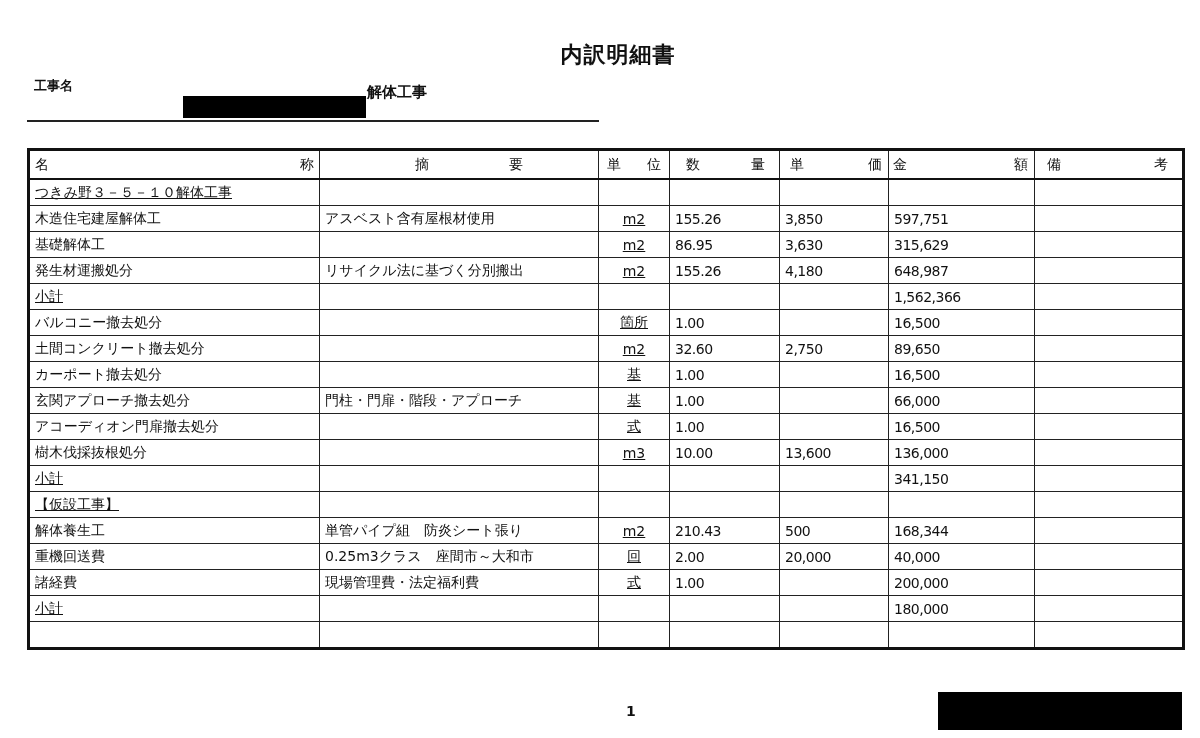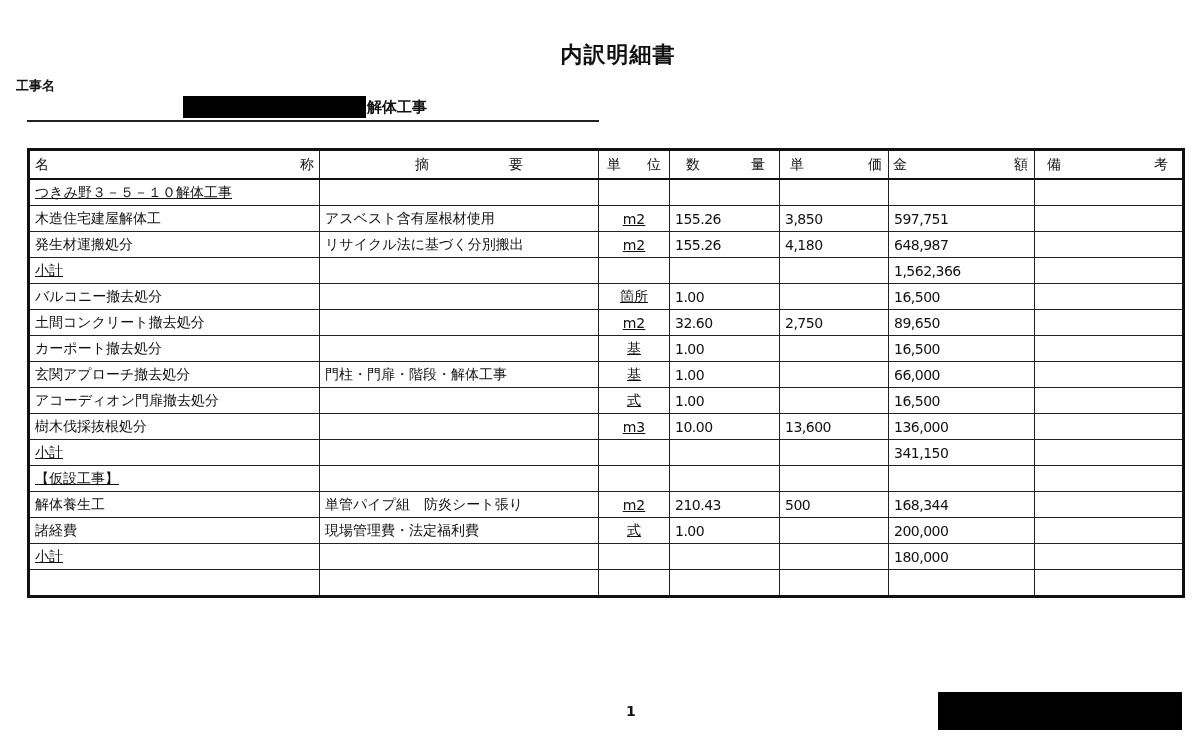--- a/index.html
+++ b/index.html
@@ -1,25 +1,25 @@
 <!DOCTYPE html>
 <html><head>
 <meta charset="utf-8">
 <style>
   html, body { margin:0; padding:0; background:#ffffff; }
   body { width:1200px; height:738px; position:relative; overflow:hidden;
          font-family:"DejaVu Sans", "Liberation Sans", sans-serif; color:#111; }
   .title { position:absolute; left:15px; width:1200px; top:40px; text-align:center;
            font-size:22px; font-weight:bold; letter-spacing:1px; }
   .title span { position:relative; left:3px; }
-  .proj-label { position:absolute; left:16px; top:77px; font-size:13px; font-weight:bold; }
+  .proj-label { position:absolute; left:34px; top:77px; font-size:13px; font-weight:bold; }
   .proj-line { position:absolute; left:27px; top:120px; width:572px; height:0;
                border-top:2px solid #222; }
   .redact-top { position:absolute; left:183px; top:96px; width:183px; height:22px; background:#000; }
-  .proj-name { position:absolute; left:367px; top:98px; font-size:15px; font-weight:bold; }
+  .proj-name { position:absolute; left:367px; top:83px; font-size:15px; font-weight:bold; }
 
   table.sheet { position:absolute; left:27px; top:148px; width:1155px;
                 border-collapse:collapse; table-layout:fixed;
                 border:3px solid #111; }
   table.sheet td, table.sheet th { border:1.5px solid #222; height:25px; padding:0 5px;
                 font-size:14px; white-space:nowrap; overflow:hidden; font-weight:normal; }
   table.sheet tr.hdr th { height:27px; border-bottom:2.5px solid #111; }
   th .hl { float:left; } th .hr { float:right; }
   th.c-name { padding:0 30px 0 50px; }
   td.num { text-align:left; padding-right:4px; letter-spacing:-0.5px; }
@@ -93,20 +93,29 @@
       <tr>
         <td class="ind">木造住宅建屋解体工</td>
         <td>アスベスト含有屋根材使用</td>
         <td class="ctr">m2</td>
         <td class="num">155.26</td>
         <td class="num">3,850</td>
         <td class="num">597,751</td>
         <td></td>
       </tr>
       <tr>
+        <td class="ind">基礎解体工</td>
+        <td></td>
+        <td class="ctr">m2</td>
+        <td class="num">86.95</td>
+        <td class="num">3,630</td>
+        <td class="num">315,629</td>
+        <td></td>
+      </tr>
+      <tr>
         <td class="ind">発生材運搬処分</td>
         <td>リサイクル法に基づく分別搬出</td>
         <td class="ctr">m2</td>
         <td class="num">155.26</td>
         <td class="num">4,180</td>
         <td class="num">648,987</td>
         <td></td>
       </tr>
       <tr>
         <td class="sec">小計</td>
@@ -139,21 +148,21 @@
         <td class="ind">カーポート撤去処分</td>
         <td></td>
         <td class="ctr">基</td>
         <td class="num">1.00</td>
         <td class="num"></td>
         <td class="num">16,500</td>
         <td></td>
       </tr>
       <tr>
         <td class="ind">玄関アプローチ撤去処分</td>
-        <td>門柱・門扉・階段・解体工事</td>
+        <td>門柱・門扉・階段・アプローチ</td>
         <td class="ctr">基</td>
         <td class="num">1.00</td>
         <td class="num"></td>
         <td class="num">66,000</td>
         <td></td>
       </tr>
       <tr>
         <td class="ind">アコーディオン門扉撤去処分</td>
         <td></td>
         <td class="ctr">式</td>
@@ -192,20 +201,29 @@
       <tr>
         <td class="ind">解体養生工</td>
         <td>単管パイプ組　防炎シート張り</td>
         <td class="ctr">m2</td>
         <td class="num">210.43</td>
         <td class="num">500</td>
         <td class="num">168,344</td>
         <td></td>
       </tr>
       <tr>
+        <td class="ind">重機回送費</td>
+        <td>0.25m3クラス　座間市～大和市</td>
+        <td class="ctr">回</td>
+        <td class="num">2.00</td>
+        <td class="num">20,000</td>
+        <td class="num">40,000</td>
+        <td></td>
+      </tr>
+      <tr>
         <td class="ind">諸経費</td>
         <td>現場管理費・法定福利費</td>
         <td class="ctr">式</td>
         <td class="num">1.00</td>
         <td class="num"></td>
         <td class="num">200,000</td>
         <td></td>
       </tr>
       <tr>
         <td class="sec">小計</td>

